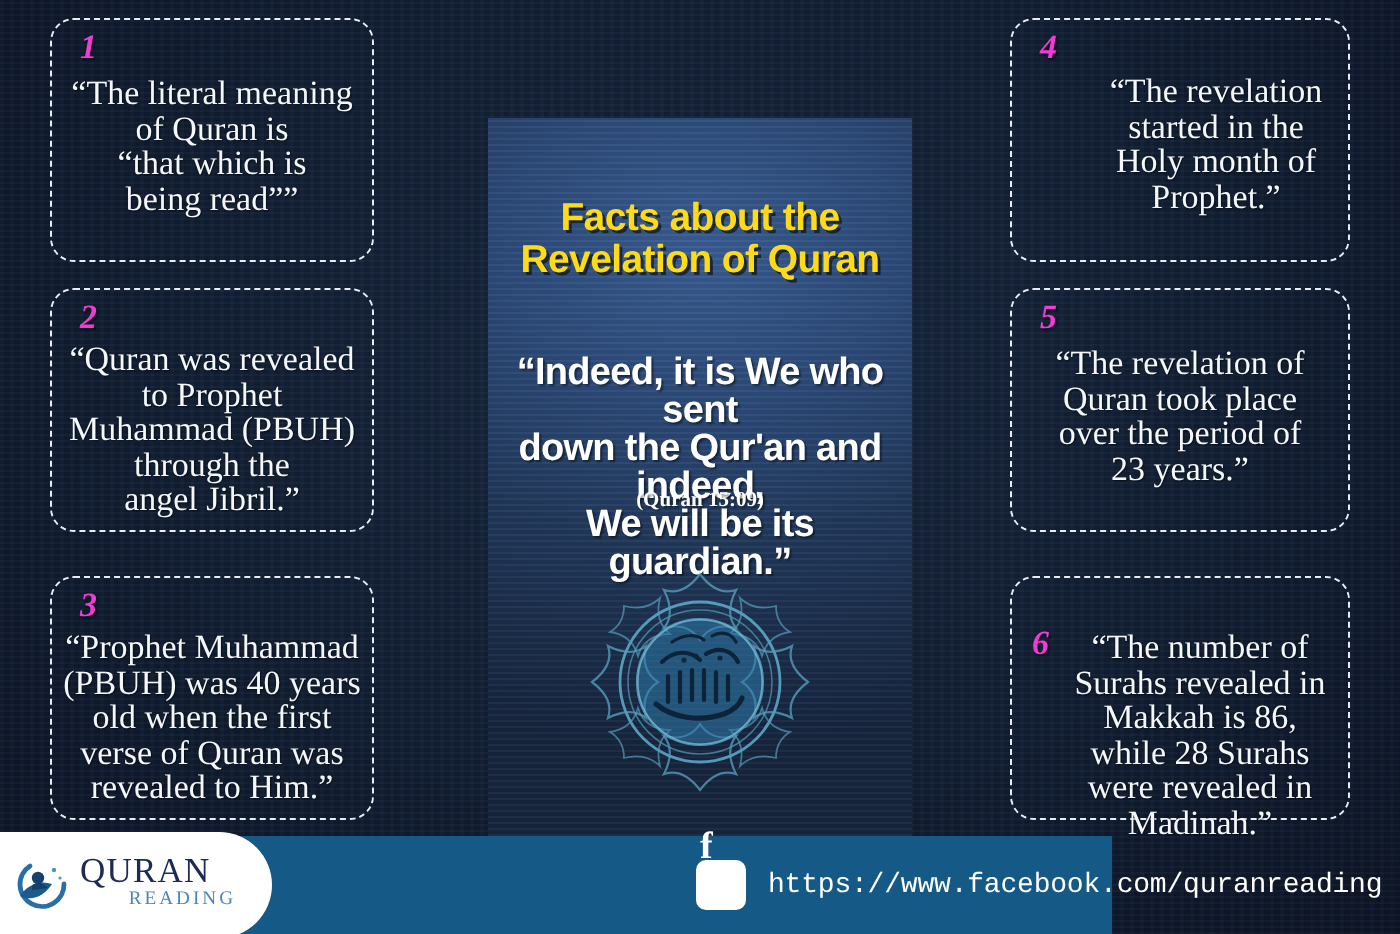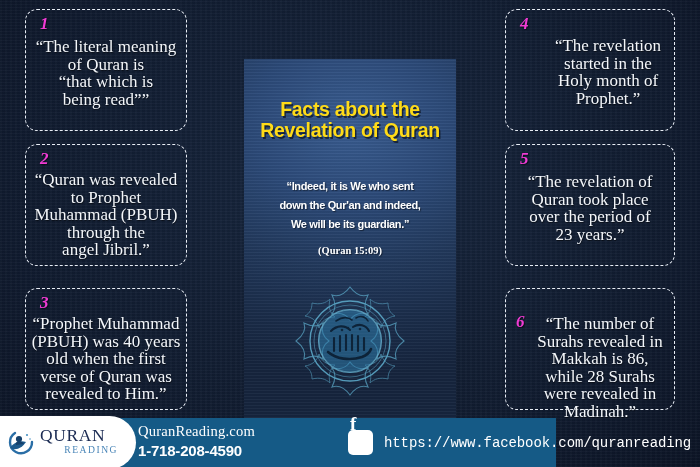--- a/index.html
+++ b/index.html
@@ -69,21 +69,21 @@
   #panel-title .t-line { display: block; }
 
   #panel-verse {
     position: absolute;
     left: 0;
     right: 0;
     top: 118px;
     text-align: center;
     font-family: "Liberation Sans", sans-serif;
     font-weight: bold;
-    font-size: 11px;
+    font-size: 19px;
     line-height: 19px;
     letter-spacing: -0.35px;
     color: #ffffff;
     text-shadow: 1px 1px 1px rgba(0,0,0,0.45);
     padding: 0 5px;
   }
   #panel-verse .v-line { display: block; }
 
   #panel-ref {
     position: absolute;
@@ -418,24 +418,20 @@
           <circle cx="21" cy="8" r="1.1" fill="#4a93c4"></circle>
           <circle cx="24" cy="12" r="0.8" fill="#4a93c4"></circle>
         </svg>
       </div>
       <div id="logo-text">
         <span id="logo-quran">QURAN</span>
         <span id="logo-reading">READING</span>
       </div>
     </div>
 
-    <div id="site-block">
-      <span id="site-name">QuranReading.com</span>
-      <span id="site-phone">1-718-208-4590</span>
-    </div>
 
     <div id="fb-row">
       <span id="fb-icon">
         <span class="fb-inner">
           <span class="fb-f">f</span>
         </span>
       </span>
       <span id="fb-url">https://www.facebook.com/quranreading</span>
     </div>
 

